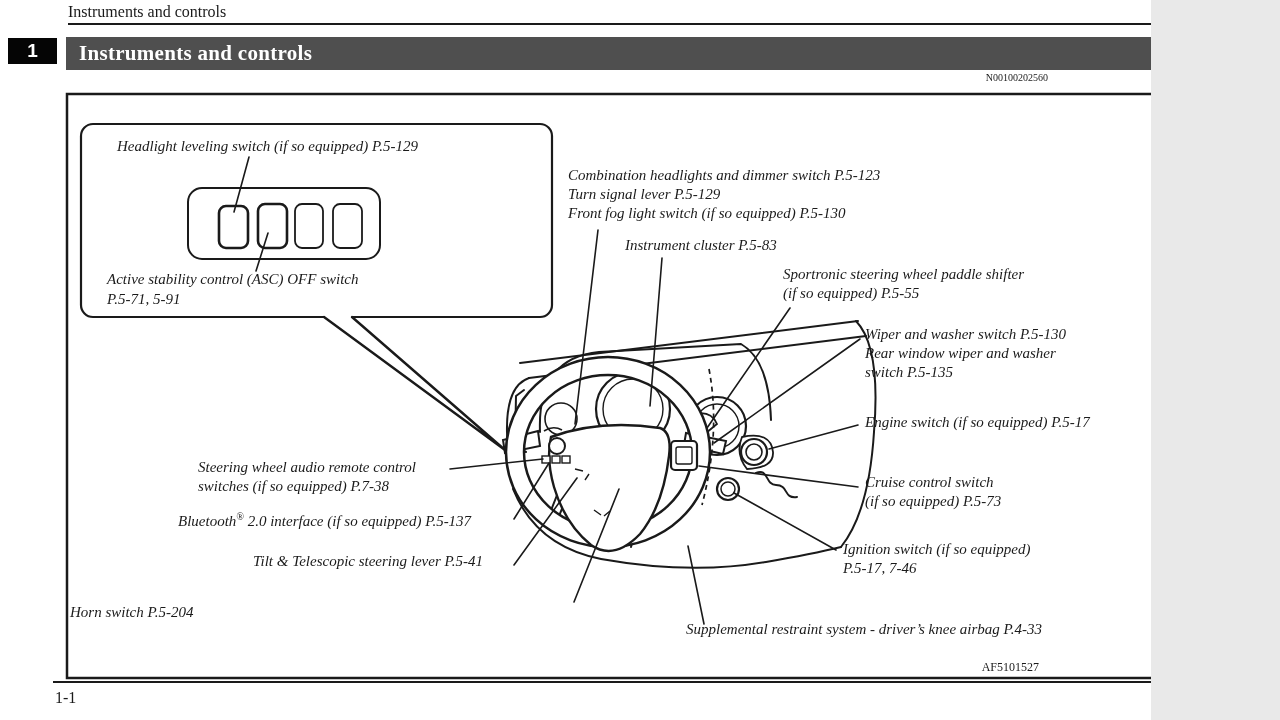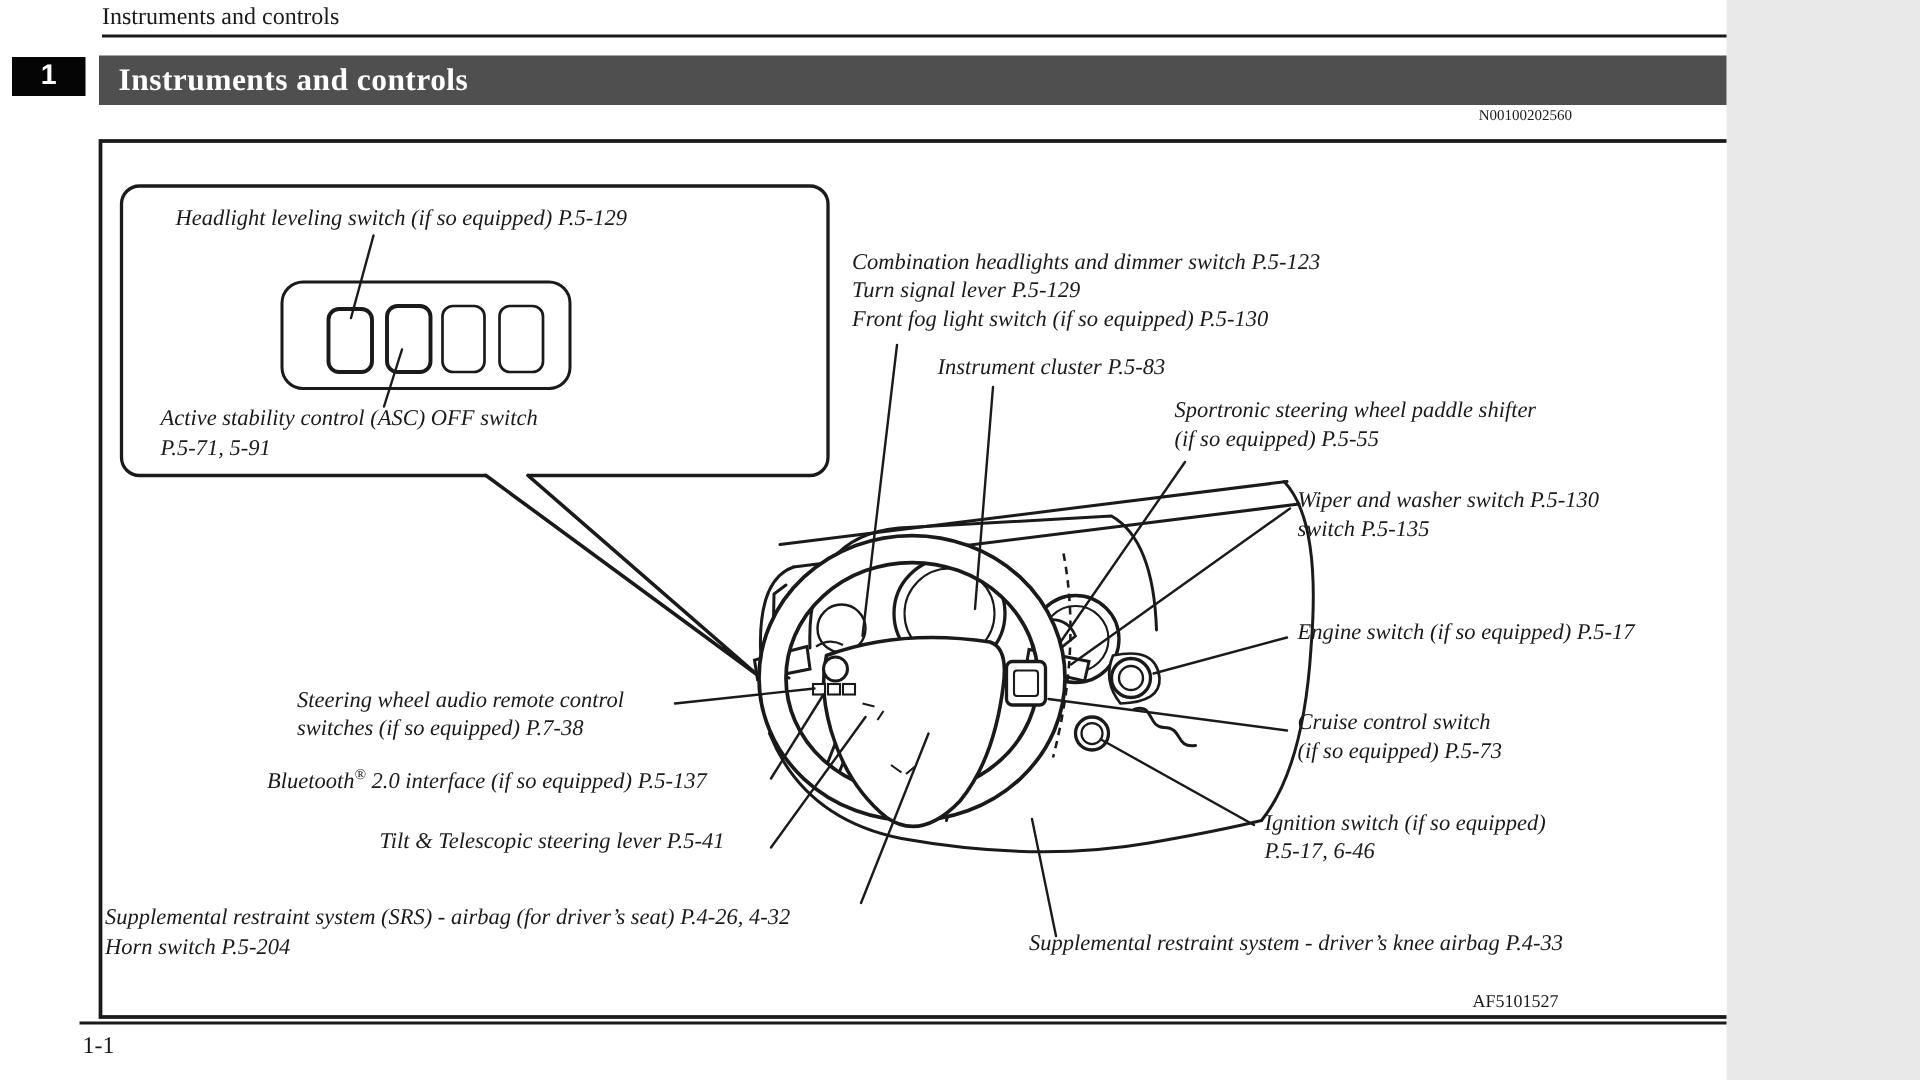--- a/index.html
+++ b/index.html
@@ -145,45 +145,45 @@
   </div>
   <div class="lbl" style="left:625px;top:236px;">
     <div>Instrument cluster P.5-83</div>
   </div>
   <div class="lbl" style="left:783px;top:265px;">
     <div>Sportronic steering wheel paddle shifter</div>
     <div>(if so equipped) P.5-55</div>
   </div>
   <div class="lbl" style="left:865px;top:325px;">
     <div>Wiper and washer switch P.5-130</div>
+    <div>Rear window wiper and washer</div>
     <div>switch P.5-135</div>
   </div>
   <div class="lbl" style="left:865px;top:413px;">
     <div>Engine switch (if so equipped) P.5-17</div>
   </div>
   <div class="lbl" style="left:865px;top:473px;">
     <div>Cruise control switch</div>
     <div>(if so equipped) P.5-73</div>
   </div>
   <div class="lbl" style="left:843px;top:540px;">
     <div>Ignition switch (if so equipped)</div>
-    <div>P.5-17, 6-46</div>
+    <div>P.5-17, 7-46</div>
   </div>
   <div class="lbl" style="left:198px;top:458px;">
     <div>Steering wheel audio remote control</div>
     <div>switches (if so equipped) P.7-38</div>
   </div>
   <div class="lbl" style="left:178px;top:512px;">
     <span>Bluetooth</span><sup>®</sup><span> 2.0 interface (if so equipped) P.5-137</span>
   </div>
   <div class="lbl" style="left:253px;top:552px;">
     <div>Tilt &amp; Telescopic steering lever P.5-41</div>
   </div>
   <div class="lbl" style="left:70px;top:602px;line-height:20px;">
-    <div>Supplemental restraint system (SRS) - airbag (for driver’s seat) P.4-26, 4-32</div>
     <div>Horn switch P.5-204</div>
   </div>
   <div class="lbl" style="left:686px;top:620px;">
     <div>Supplemental restraint system - driver’s knee airbag P.4-33</div>
   </div>
 
   <div class="abs fig-code">AF5101527</div>
 
   <div class="abs footer-rule"></div>
   <div class="abs footer-page">1-1</div>

